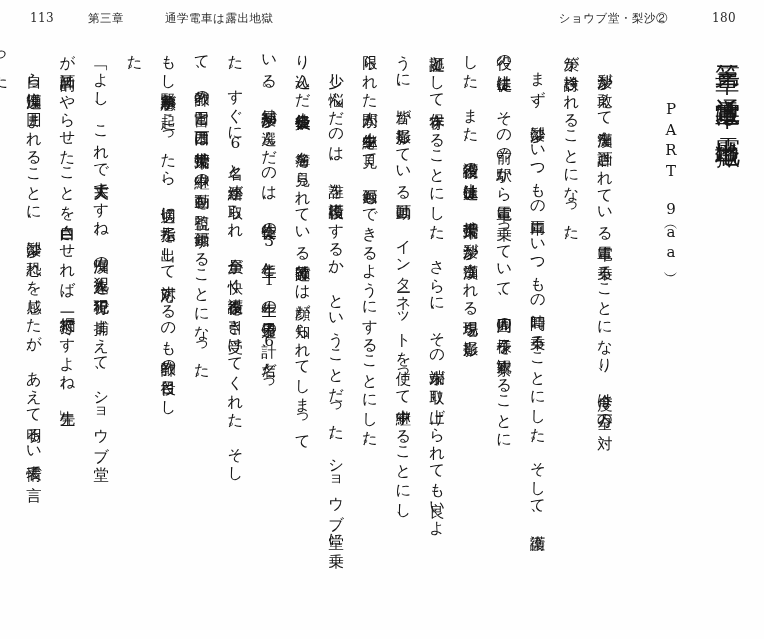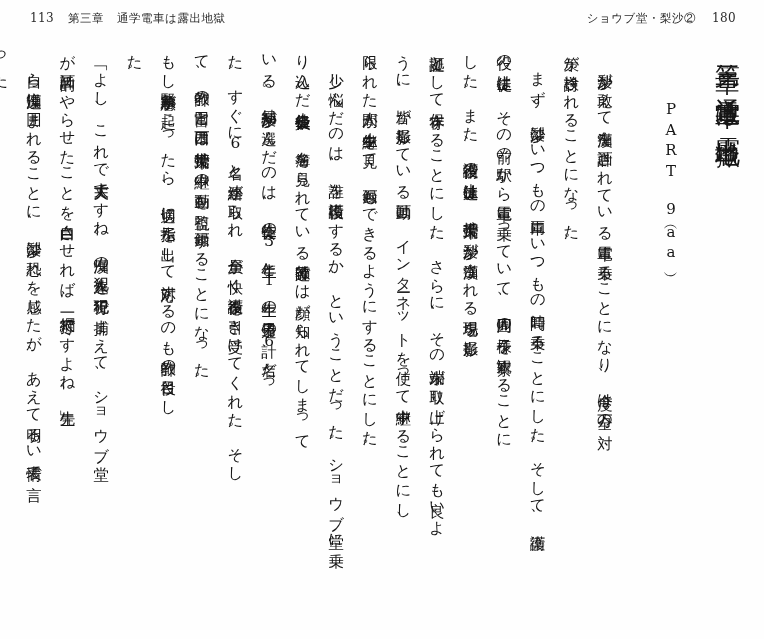--- a/index.html
+++ b/index.html
@@ -26,30 +26,31 @@
   
   .runhead {
     position: absolute;
     top: 12px;
     font-size: 11.5px;
     line-height: 1;
     color: #2b2b2b;
     white-space: nowrap;
     display: flex;
     align-items: baseline;
+    gap: 28px;
   }
   .runhead.left  { left: 30px; }
   .runhead.right { right: 28px; }
 
   .runhead .folio {
     font-family: "DejaVu Serif", "Liberation Serif", serif;
     font-size: 12px;
     letter-spacing: .4px;
   }
-  .runhead .chapno { margin-left: 14px; letter-spacing: .5px; }
+  .runhead .chapno { margin-left: 6px; letter-spacing: .5px; }
   .runhead .chaptitle { margin-left: 13px; letter-spacing: .5px; }
   .runhead .sect { letter-spacing: .5px; margin-right: 16px; }
 
   
   #body-area {
     position: absolute;
     left: 18px;
     right: 24px;
     top: 44px;
     bottom: 10px;

